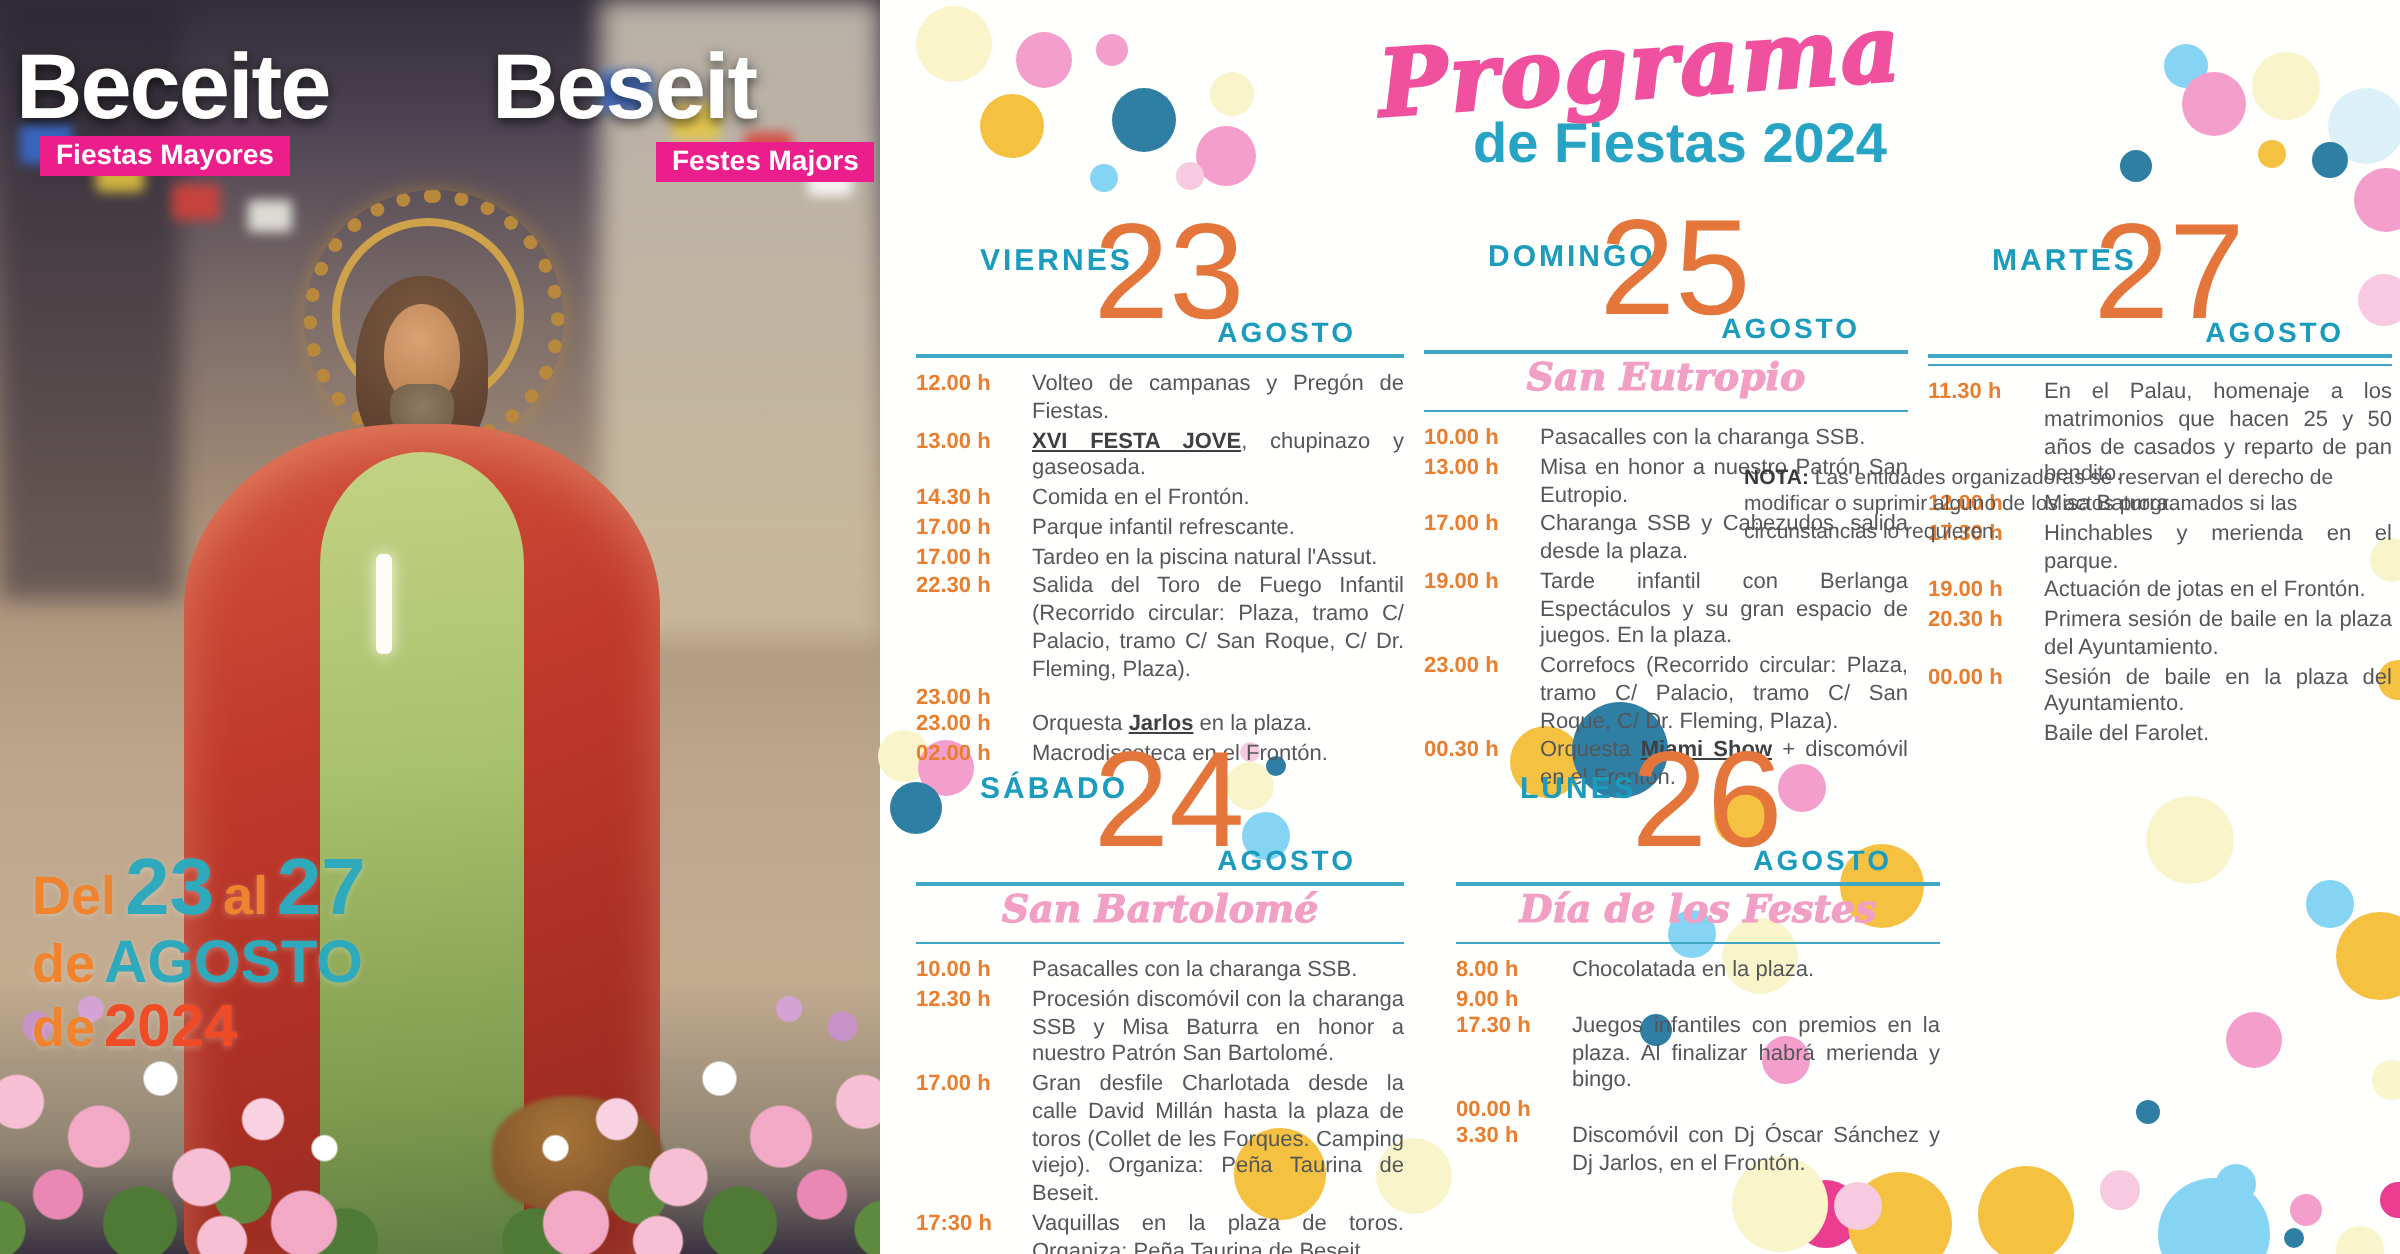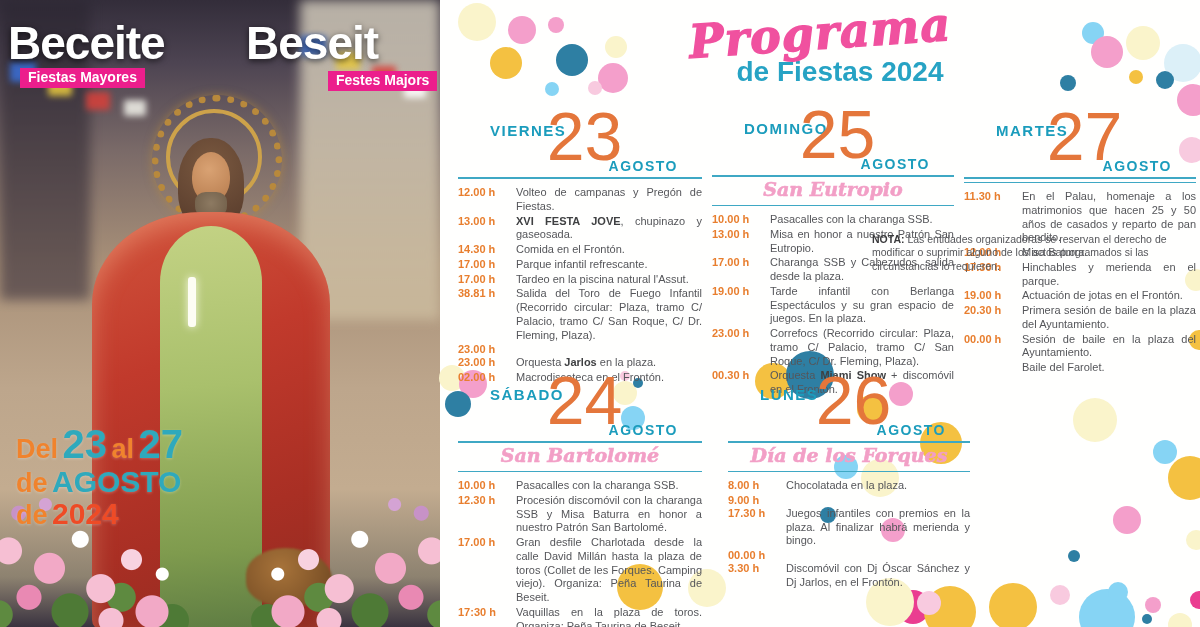--- a/index.html
+++ b/index.html
@@ -93,21 +93,21 @@
   .day-month{position:absolute;right:24px;bottom:0;font-size:14px;font-weight:bold;
              color:#1b9cbc;letter-spacing:1.5px;}
   .rule{border-top:2px solid #3fa8c4;margin-top:3px;}
   .rule.thin{border-top-width:1.5px;}
   .day-sub{text-align:center;font-family:"DejaVu Serif",serif;font-style:italic;font-weight:bold;
            font-size:19px;color:#f29fc6;-webkit-text-stroke:.6px #f29fc6;padding:1px 0 2px;}
   .events{margin-top:7px;}
   .ev{display:grid;grid-template-columns:50px 1fr;gap:0 8px;margin-bottom:1px;}
   .ev .t{color:#e87e2e;font-weight:bold;font-size:11px;white-space:nowrap;}
   .ev .d{font-size:11px;color:#55565a;text-align:justify;line-height:1.25;}
-  .ev .d b{color:#3f4042;}
+  .ev .d b{color:#3f4042;text-decoration:underline;}
 
   .nota{position:absolute;left:432px;top:222px;width:326px;font-size:10.5px;color:#55565a;
         line-height:1.32;z-index:1;}
   .nota b{color:#3a3a3c;}
 </style>
 </head>
 <body>
 
 <div class="cover">
   <div class="bldg bldg1"></div>
@@ -244,21 +244,21 @@
           </div>
           <div class="ev">
             <span class="t">17.00 h</span>
             <span class="d">Parque infantil refrescante.</span>
           </div>
           <div class="ev">
             <span class="t">17.00 h</span>
             <span class="d">Tardeo en la piscina natural l'Assut.</span>
           </div>
           <div class="ev">
-            <span class="t">38.81 h</span>
+            <span class="t">22.30 h</span>
             <span class="d">Salida del Toro de Fuego Infantil (Recorrido circular: Plaza, tramo C/ Palacio, tramo C/ San Roque, C/ Dr. Fleming, Plaza).</span>
           </div>
           <div class="ev">
             <span class="t">23.00 h</span>
           </div>
           <div class="ev">
             <span class="t">23.00 h</span>
             <span class="d">Orquesta <b>Jarlos</b> en la plaza.</span>
           </div>
           <div class="ev">
@@ -370,21 +370,21 @@
           </div>
         </div>
       </section>
       <section class="day-col" style="left: 288px; top: 376px; width: 242px;">
         <header class="day-head">
           <span class="day-name">LUNES</span>
           <span class="day-num">26</span>
           <span class="day-month">AGOSTO</span>
         </header>
         <div class="rule"></div>
-        <div class="day-sub">Día de los Forques</div>
+        <div class="day-sub">Día de los Festes</div>
         <div class="rule thin"></div>
         <div class="events">
           <div class="ev">
             <span class="t">8.00 h</span>
             <span class="d">Chocolatada en la plaza.</span>
           </div>
           <div class="ev">
             <span class="t">9.00 h</span>
           </div>
           <div class="ev">

